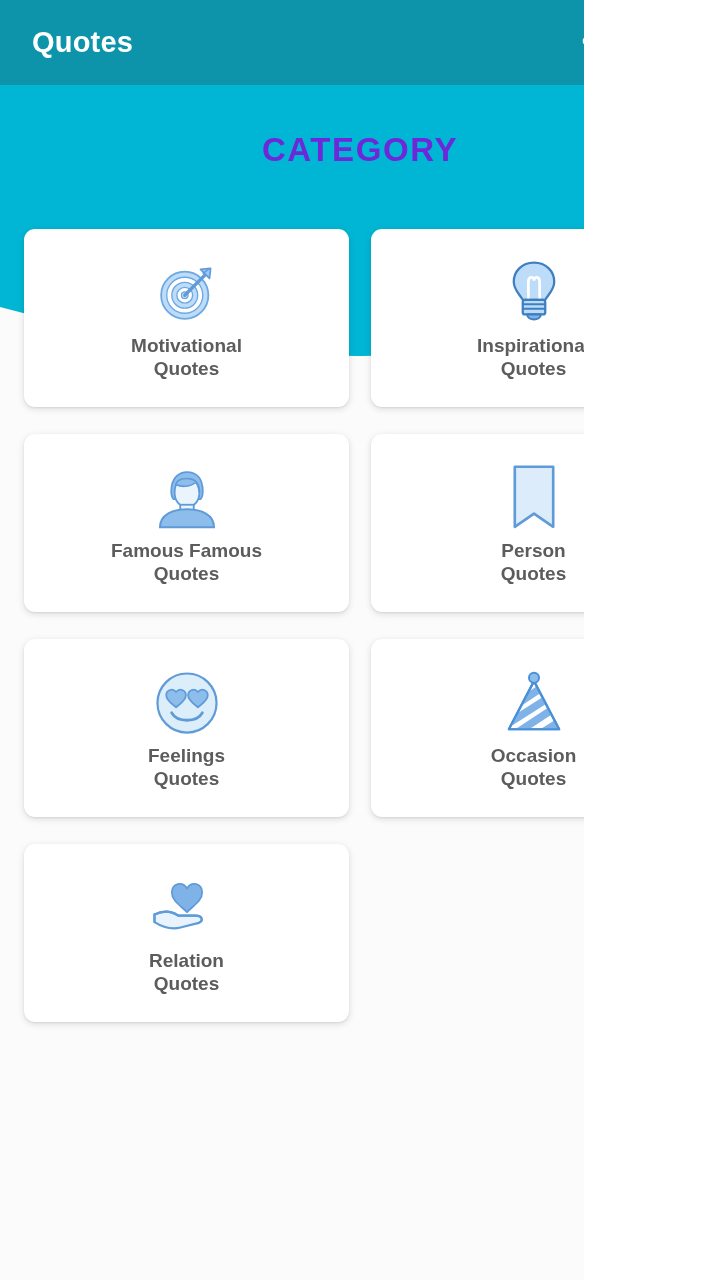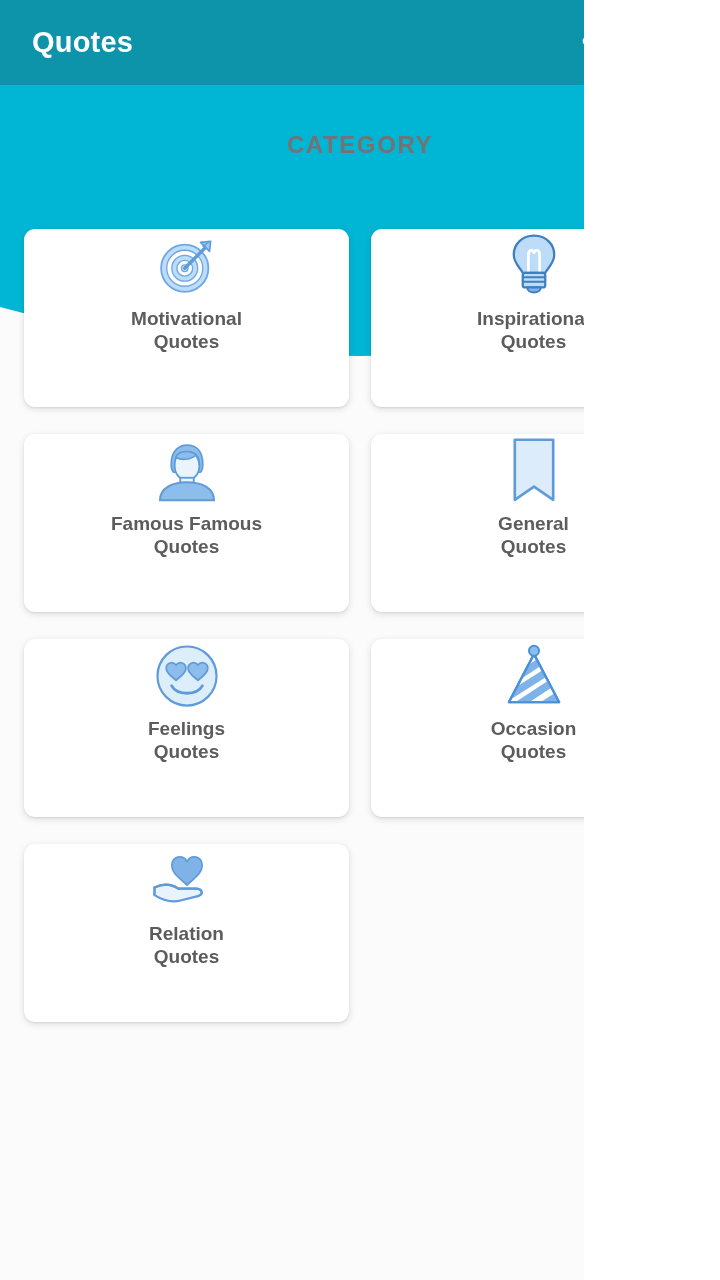--- a/index.html
+++ b/index.html
@@ -51,22 +51,22 @@
   #header-band {
     position:absolute; top:85px; left:0;
     width:720px; height:300px;
     z-index:5;
   }
   #header-band svg { display:block; width:720px; height:300px; }
   #category-title {
     position:absolute;
     top:131px; left:0; width:720px;
     text-align:center;
-    color:#737373;
-    font-size:24px;
+    color:#6d28d9;
+    font-size:33px;
     font-weight:bold;
     letter-spacing:1.6px;
     z-index:20;
   }
 
   
   #grid {
     position:absolute;
     top:229px; left:24px;
     width:676px;
@@ -76,21 +76,21 @@
   .card {
     width:325px;
     height:178px;
     margin:0 22px 27px 0;
     background:#ffffff;
     border-radius:11px;
     box-shadow:0 2px 7px rgba(0,0,0,0.13), 0 1px 2px rgba(0,0,0,0.07);
     display:flex;
     flex-direction:column;
     align-items:center;
-    justify-content:flex-start;
+    justify-content:center;
     cursor:pointer;
   }
   .card:nth-child(2n) { margin-right:4px; }
   .card-icon {
     height:74px;
     display:flex; align-items:center; justify-content:center;
     margin-bottom:4px;
   }
   .card-icon svg { display:block; }
   .card-label {
@@ -186,21 +186,21 @@
       <div class="card-label">Famous Famous
 Quotes</div>
     </div>
 
     <div class="card">
       <div class="card-icon">
         <svg width="56" height="72" viewBox="0 0 44 60">
           <path d="M6,4 L38,4 L38,54 L22,43 L6,54 Z" fill="#dcecfb" stroke="#5f9bd8" stroke-width="2.2" stroke-linejoin="round"></path>
         </svg>
       </div>
-      <div class="card-label">General
+      <div class="card-label">Person
 Quotes</div>
     </div>
 
     <div class="card">
       <div class="card-icon">
         <svg width="70" height="70" viewBox="0 0 64 64">
           <circle cx="32" cy="32" r="27" fill="#ddeefb" stroke="#5f9bd8" stroke-width="2"></circle>
           <path d="M22,22 C19,18 13,20 13,25 C13,30 19,33 22,36 C25,33 31,30 31,25 C31,20 25,18 22,22 Z" fill="#8dbdeb" stroke="#5f9bd8" stroke-width="1.6" stroke-linejoin="round"></path>
           <path d="M42,22 C39,18 33,20 33,25 C33,30 39,33 42,36 C45,33 51,30 51,25 C51,20 45,18 42,22 Z" fill="#8dbdeb" stroke="#5f9bd8" stroke-width="1.6" stroke-linejoin="round"></path>
           <path d="M18,41 C23,50 41,50 46,41" fill="none" stroke="#5f9bd8" stroke-width="2.6" stroke-linecap="round"></path>

